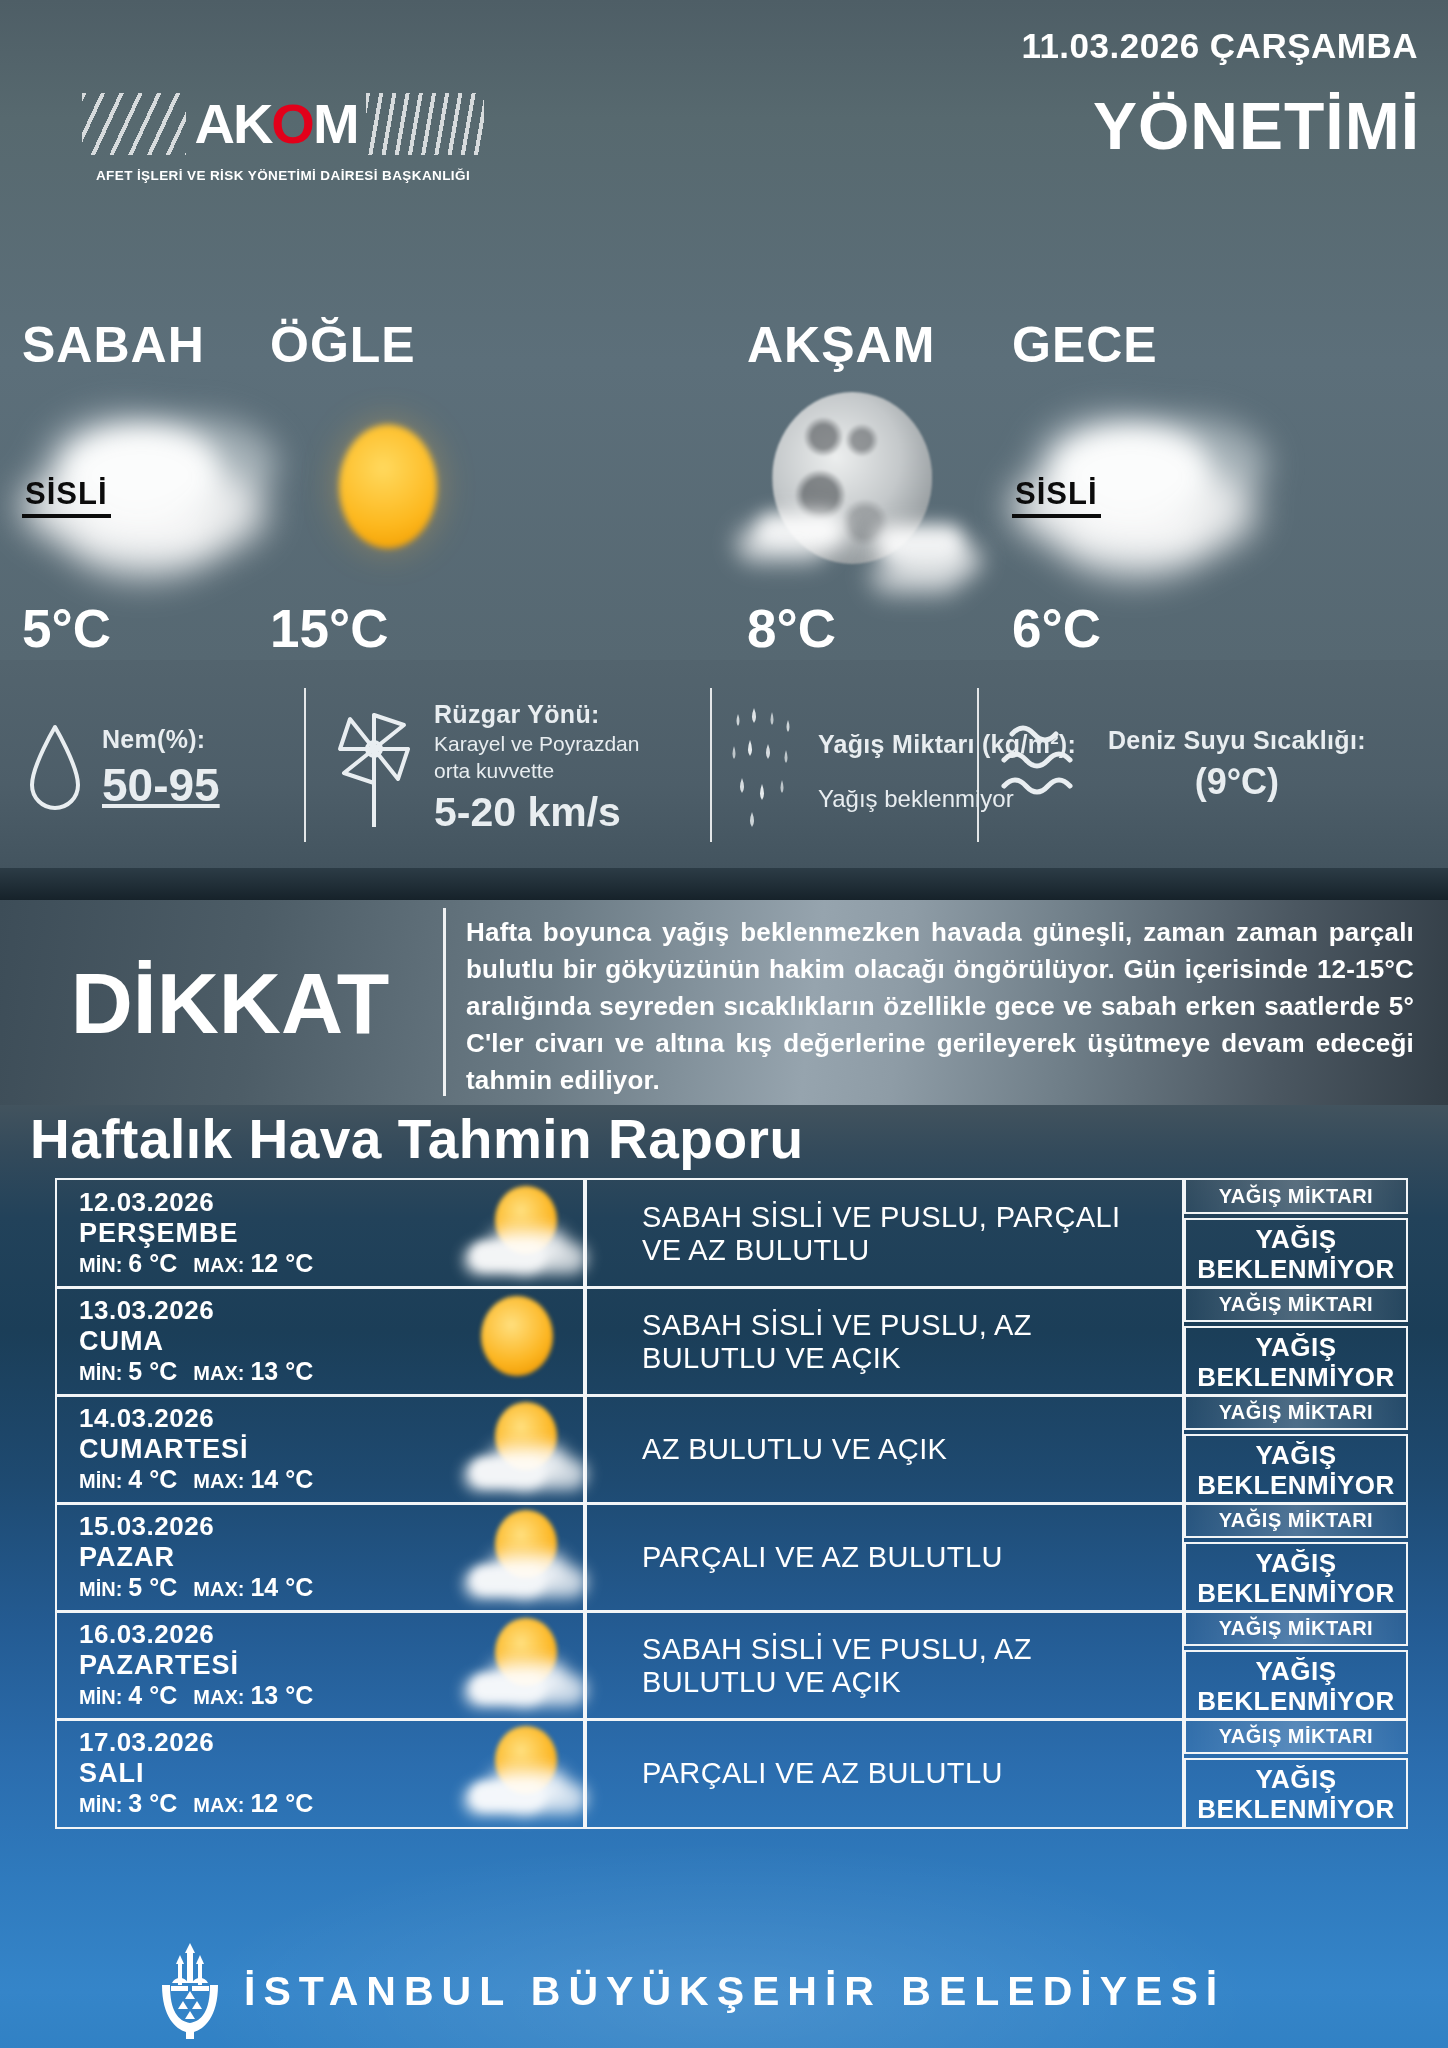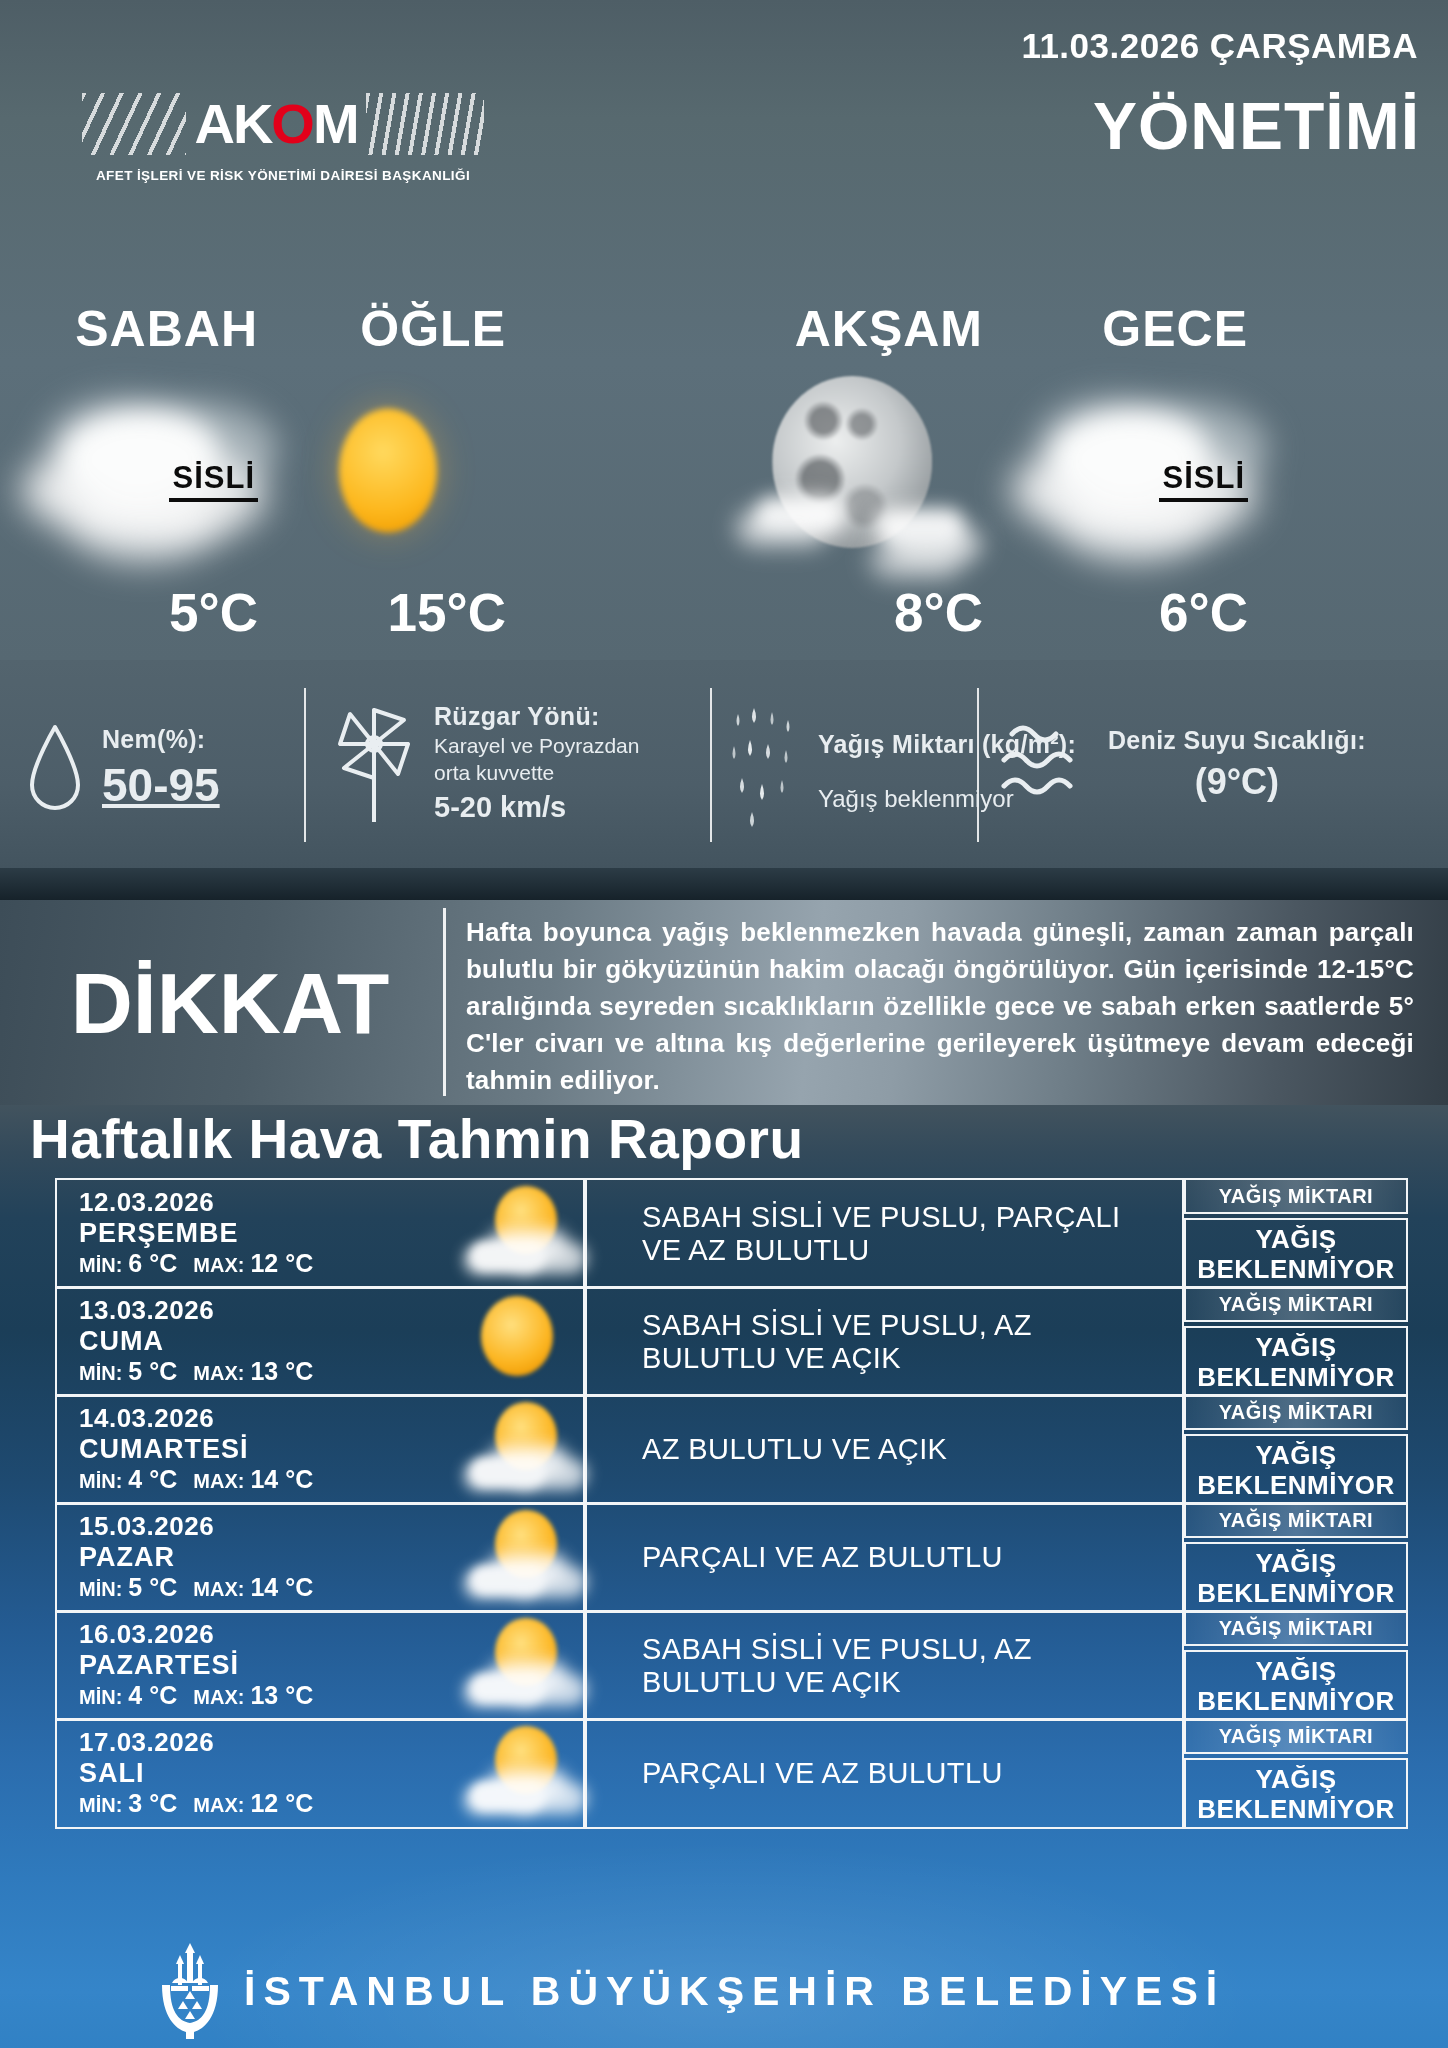--- a/index.html
+++ b/index.html
@@ -29,21 +29,21 @@
   .logo-block{position:absolute;left:48px;top:82px;width:470px;text-align:center;}
   .akom-row{display:flex;align-items:center;justify-content:center;gap:8px;height:84px;}
   .stripes{height:62px;opacity:.9;}
   .stripes.left{width:104px;background:repeating-linear-gradient(115deg,rgba(255,255,255,.85) 0 4px,rgba(255,255,255,0) 4px 17px);}
   .stripes.right{width:118px;background:repeating-linear-gradient(100deg,rgba(255,255,255,.85) 0 4px,rgba(255,255,255,0) 4px 13px);}
   .akom-text{font-size:56px;font-weight:900;letter-spacing:-2px;line-height:80px;}
   .akom-text .o-red{color:#e2001a;}
   .logo-sub{margin-top:2px;font-size:13.5px;font-weight:700;letter-spacing:.4px;}
 
   
-  .period{position:absolute;top:300px;width:236px;text-align:right;}
+  .period{position:absolute;top:316px;width:236px;text-align:left;}
   .p0{left:22px}.p1{left:270px}.p2{left:747px}.p3{left:1012px}
   .period .plabel{font-size:50px;font-weight:900;letter-spacing:1px;}
   .picon{position:relative;height:210px;margin-top:10px;}
   .ptemp{margin-top:4px;font-size:53px;font-weight:800;}
 
   
   .fog-blob{position:absolute;left:38px;top:40px;width:160px;height:92px;border-radius:50%;
     background:#fbfcfc;filter:blur(13px);
     box-shadow:-44px 36px 26px -6px rgba(250,250,250,.92),
                50px 42px 26px -4px rgba(248,248,248,.88),
@@ -72,21 +72,21 @@
   .mc2{left:128px;top:140px;box-shadow:16px 18px 16px rgba(250,250,250,.8), -4px 34px 18px rgba(250,250,250,.7);}
 
   
   .mdivider{position:absolute;top:28px;width:2px;height:154px;background:rgba(255,255,255,.85);}
   .d1{left:304px}.d2{left:710px}.d3{left:977px}
   .metric{position:absolute;display:flex;align-items:center;gap:18px;color:#e8edf0;}
   .m0{left:26px;top:62px}.m1{left:332px;top:40px}.m2{left:728px;top:46px}.m3{left:998px;top:60px}
   .mlabel{font-size:25px;font-weight:600;letter-spacing:.3px;}
   .mvalue-big{font-size:46px;font-weight:600;margin-top:4px;text-decoration:underline;}
   .mline{font-size:21px;font-weight:500;margin-top:3px;}
-  .mwind-val{font-size:29px;font-weight:600;margin-top:6px;}
+  .mwind-val{font-size:41px;font-weight:600;margin-top:6px;}
   .mrain-val{font-size:24px;font-weight:500;margin-top:26px;}
   .msea-val{font-size:36px;font-weight:600;margin-top:6px;text-align:center;}
   .micon{flex:0 0 auto;}
 
   
   .alert-title{position:absolute;left:30px;top:50%;transform:translateY(-50%);width:400px;
     font-size:86px;font-weight:900;letter-spacing:0px;text-align:center;}
   .alert-divider{position:absolute;left:443px;top:8px;width:3px;height:188px;background:rgba(255,255,255,.9);}
   .alert-text{position:absolute;left:466px;right:34px;top:14px;font-size:26px;font-weight:700;
     line-height:37px;text-align:justify;letter-spacing:.2px;}

